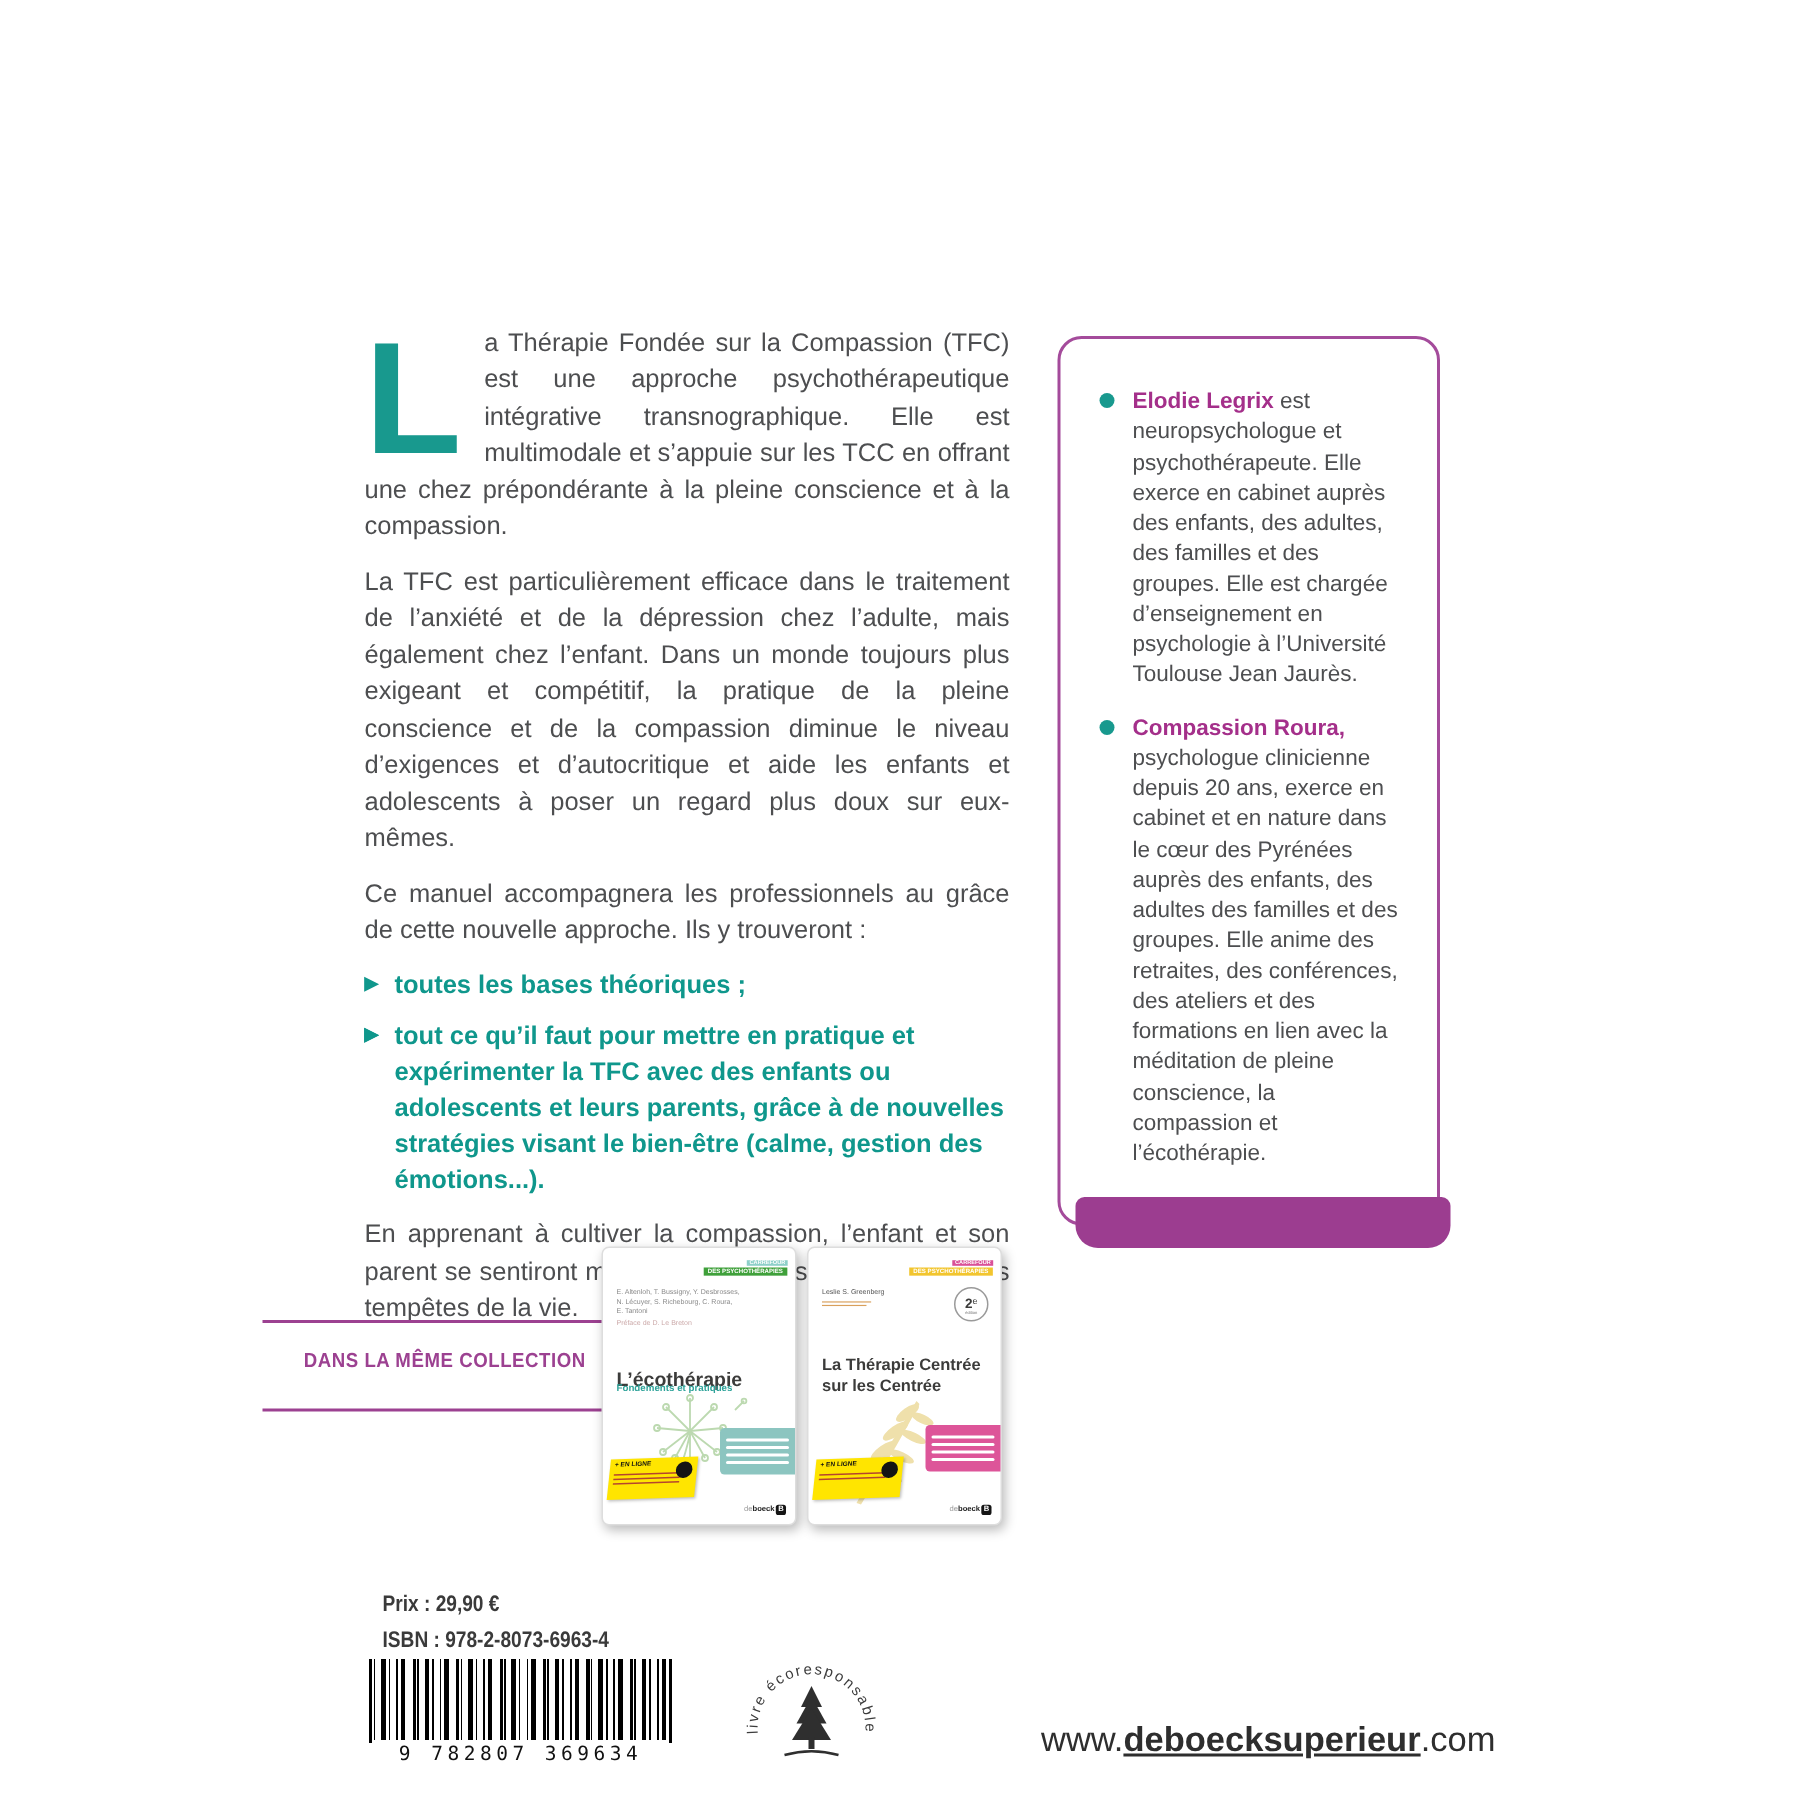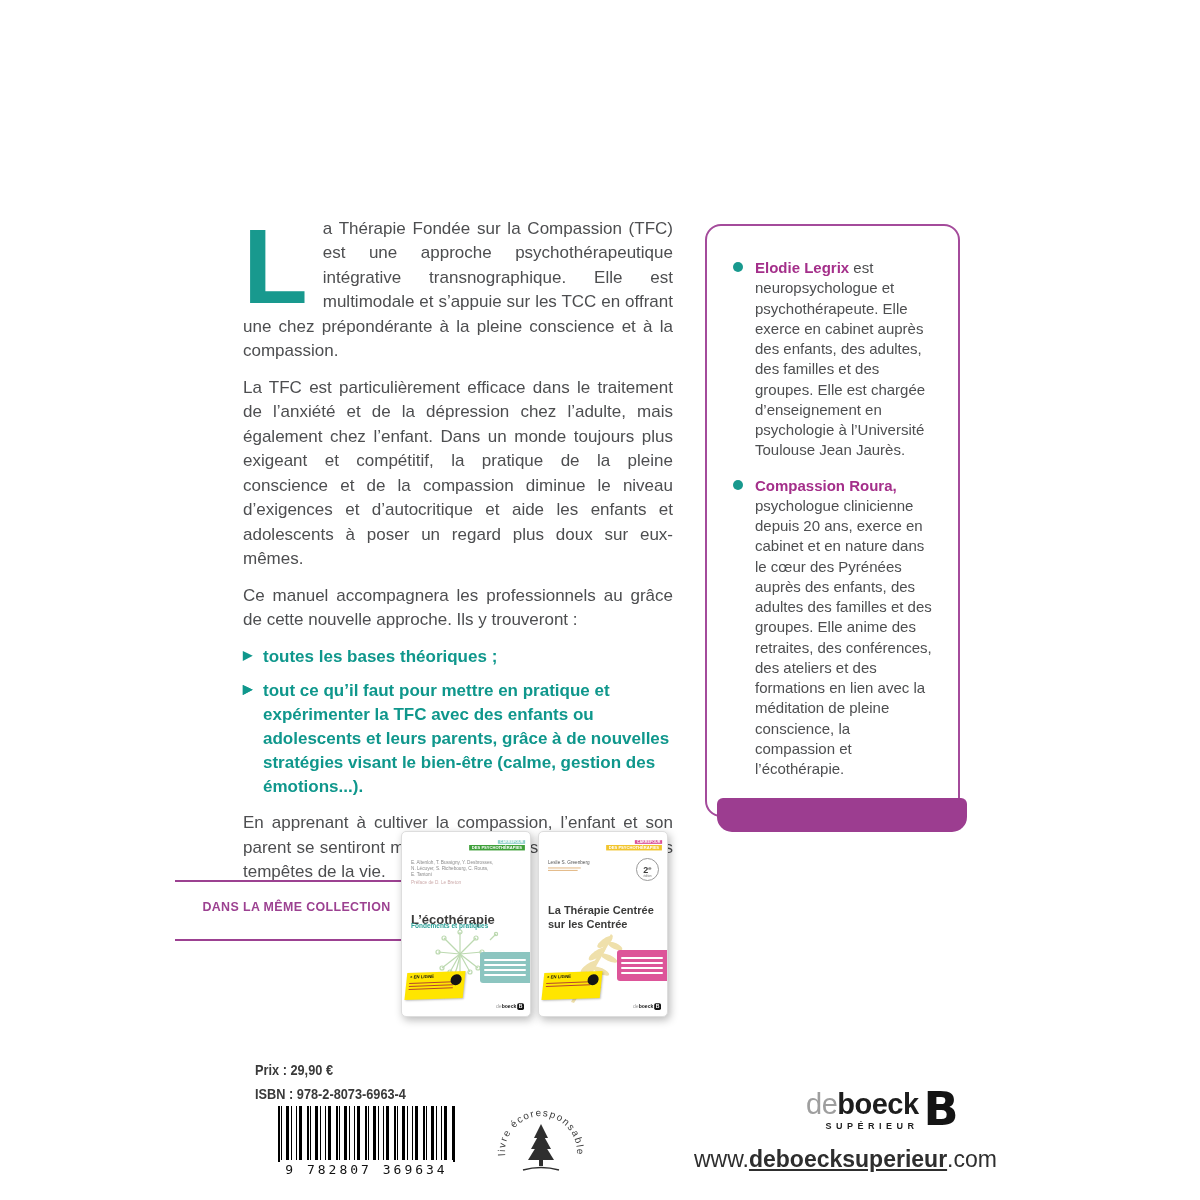--- a/index.html
+++ b/index.html
@@ -77,21 +77,21 @@
   .mini-logo{position:absolute;right:6px;bottom:6px;display:flex;align-items:center;
              font-size:6px;color:#9a9a9a;transform:scale(0.85);transform-origin:right bottom;}
   .mini-logo b{color:#222;}
   .mini-logo .mark{width:8px;height:8px;background:#141414;border-radius:2px;color:#fff;
                    font-size:6px;line-height:8px;text-align:center;font-weight:bold;margin-left:1px;}
   .cover-art{position:absolute;pointer-events:none;}
 
   
   .price-block{position:absolute;left:255px;top:1058px;font-size:15px;font-weight:bold;color:#3a3a3a;
                transform:scaleX(0.85);transform-origin:left top;line-height:1.6;white-space:nowrap;}
-  .barcode{position:absolute;left:246px;top:1106px;width:177px;margin-left:32px;}
+  .barcode{position:absolute;left:246px;top:1106px;width:202px;}
   .bars{height:54px;background:
         repeating-linear-gradient(90deg,
           #000 0 2px,#fff 2px 3px,#000 3px 4px,#fff 4px 8px,
           #000 8px 11px,#fff 11px 13px,#000 13px 14px,#fff 14px 18px,
           #000 18px 19px,#fff 19px 21px,#000 21px 24px,#fff 24px 29px);
         position:relative;}
   .bars::before,.bars::after{content:"";position:absolute;top:0;width:2px;height:60px;background:#000;}
   .bars::before{left:0;} .bars::after{right:0;}
   .digits{font-family:"DejaVu Sans Mono",monospace;font-size:13px;letter-spacing:3px;
           color:#111;text-align:center;background:#fff;margin-top:2px;position:relative;}
@@ -273,27 +273,18 @@
     </text>
     <g fill="#2f2f2f">
       <polygon points="46,30 39,44 53,44"></polygon>
       <polygon points="46,37 36,55 56,55"></polygon>
       <polygon points="46,45 33,66 59,66"></polygon>
       <rect x="44" y="64" width="4" height="8"></rect>
     </g>
     <path d="M28,76 Q46,71 64,76" stroke="#2f2f2f" stroke-width="1.6" fill="none"></path>
   </svg>
 
-  <div class="pub-logo">
-    <div class="pub-text">
-      <div class="pub-name">
-        <span class="de">de</span><span class="boeck">boeck</span>
-      </div>
-      <div class="pub-sub">SUPÉRIEUR</div>
-    </div>
-    <div class="pub-mark">B</div>
-  </div>
 
   <div class="website">
     <span>www.</span><span class="dom">deboecksuperieur</span><span>.com</span>
   </div>
 
 </div>
 
 </body></html>

